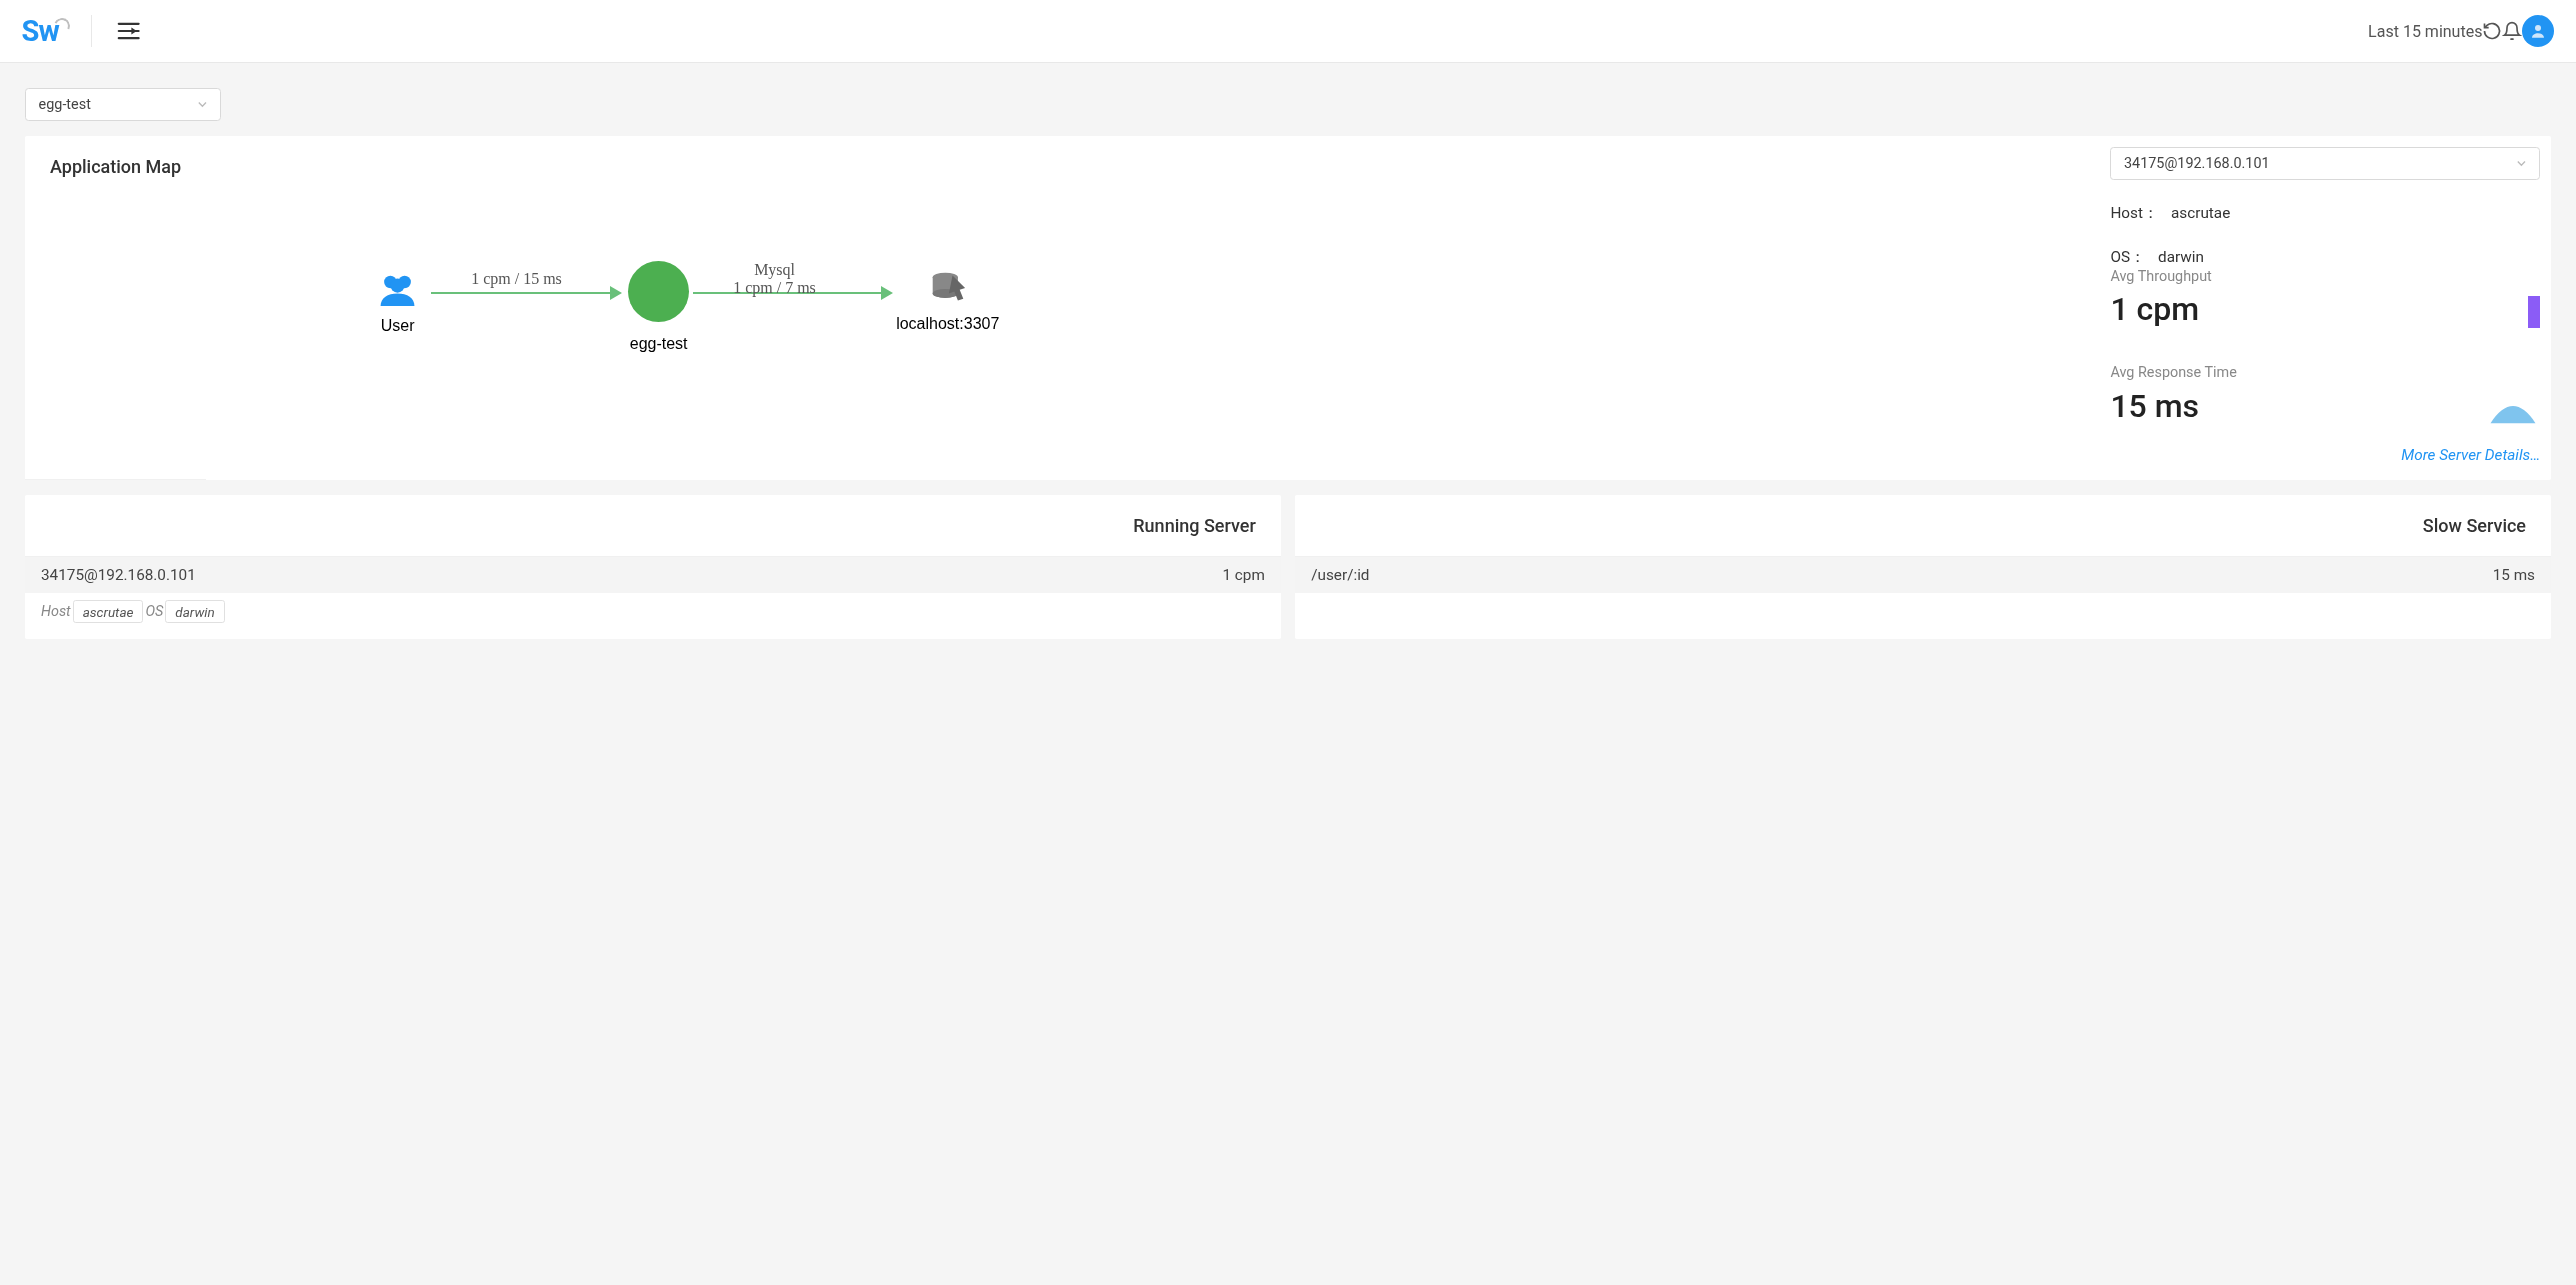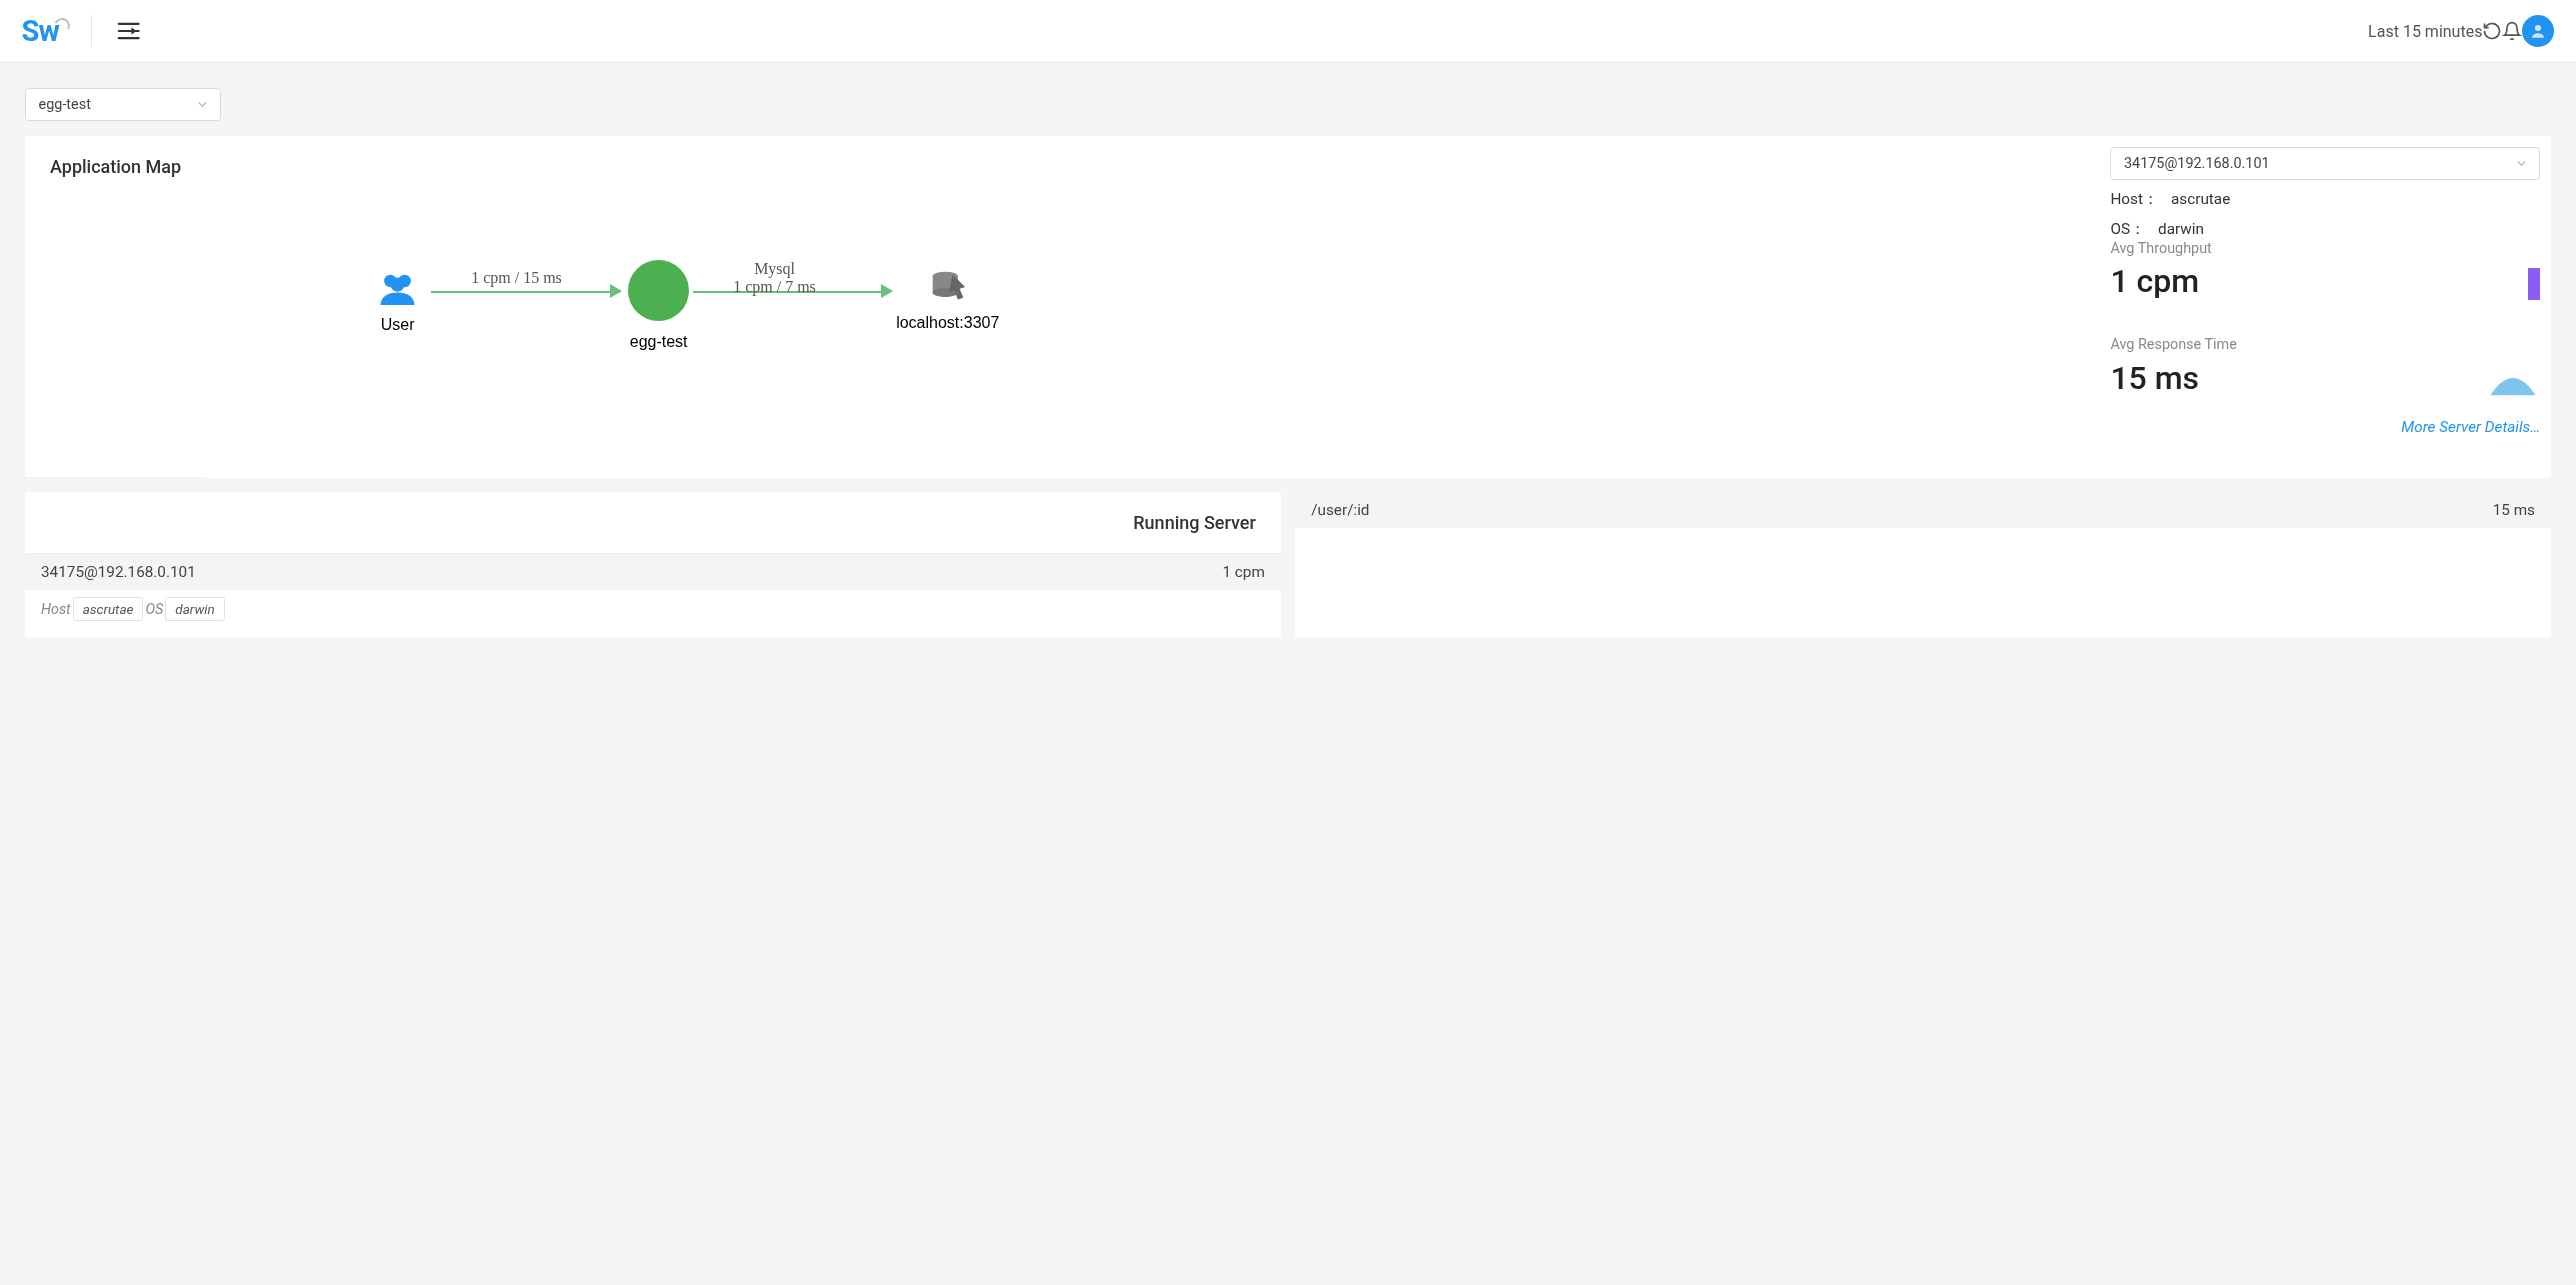--- a/index.html
+++ b/index.html
@@ -37,21 +37,21 @@
   .node { position:absolute; text-align:center; }
   .node-label { font-size:16px; color:#000; margin-top:5.4px; font-family: Liberation Sans, sans-serif;}
   .user-icon { color:#2194f3; }
   .service-circle { width:61px; height:61px; border-radius:50%; background:#4caf50; margin:0 auto;}
   .db-icon { color:#777; }
   .edge { position:absolute; height:1.8px; background:#69c07a; }
   .edge .arrow { position:absolute; right:-1.8px; top:-6.3px; width:0; height:0; border-left:12.6px solid #69c07a; border-top:7.2px solid transparent; border-bottom:7.2px solid transparent;}
   .edge-label { position:absolute; font-size:16px; color:#555; font-family: Georgia, 'Times New Roman', serif; text-align:center; white-space:nowrap;}
   
   
-  .kv { font-size:15.3px; color:#333; margin-top:9px; }
+  .kv { font-size:15.3px; color:#333; margin-top:23px; }
   .kv .k { color:#333; margin-right:9px;}
   .stat-group { display:flex; justify-content:space-between; align-items:flex-end;}
   .stat-label { font-size:14.4px; color:#888;}
   .stat-value { font-size:32px; font-weight:500; color:#222; margin-top:5.4px;}
   .spark { width:54px; height:36px; }
   .bar-spark { width:12.6px; height:32px; background:#8b5cf6; }
   .more-link { color:#2194f3; font-size:15.3px; text-align:right; margin-top:21.6px; cursor:pointer;font-style:italic;}
   
   
   .panel-row { display:flex; gap:14.4px; margin-top:14.4px;}
@@ -214,20 +214,21 @@
       </div>
       <div class="tag-row">
         <span>Host</span>
         <span class="tag">ascrutae</span>
         <span>OS</span>
         <span class="tag">darwin</span>
       </div>
     </div>
 
     <div class="panel-half">
+      <div class="panel-header">Slow Service</div>
       <div class="list-row shade">
         <span>/user/:id</span>
         <span>15 ms</span>
       </div>
       <div style="height:40px;"></div>
     </div>
 
   </div>
 
 </div>

